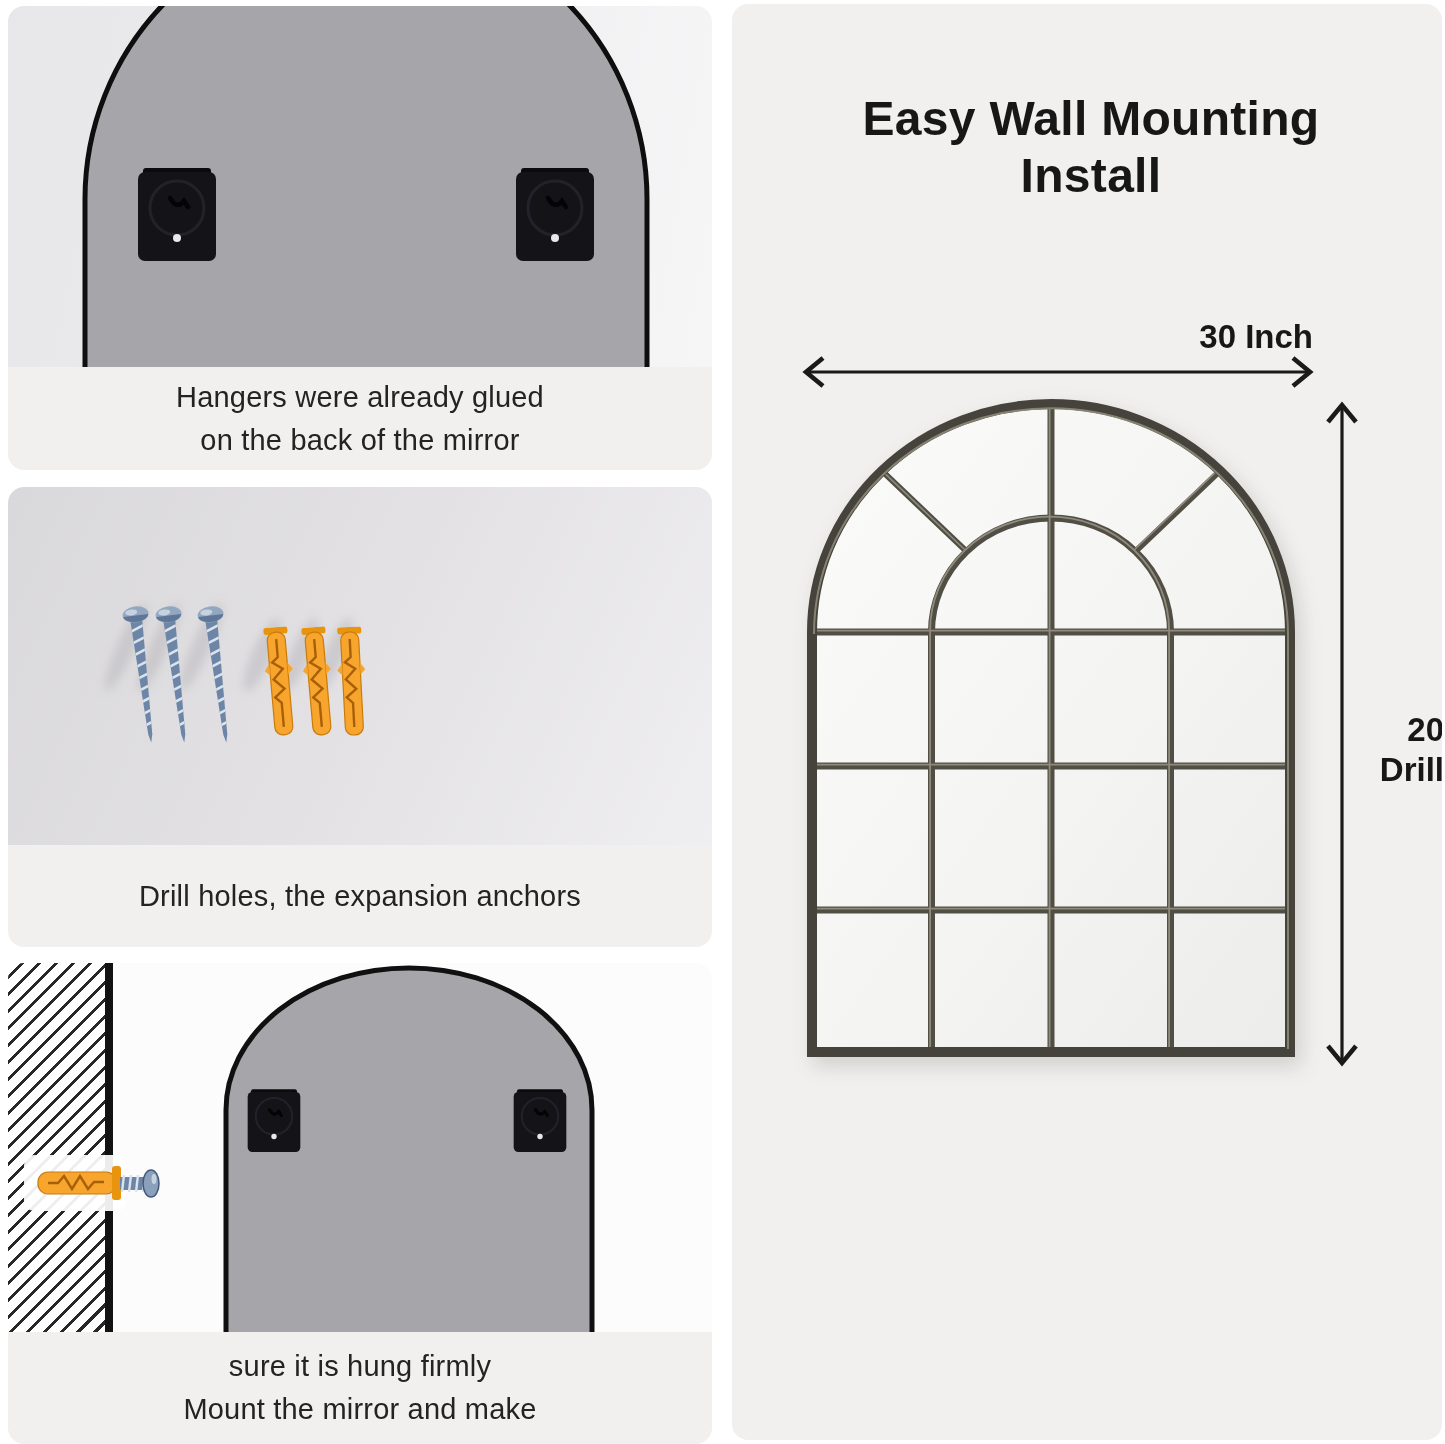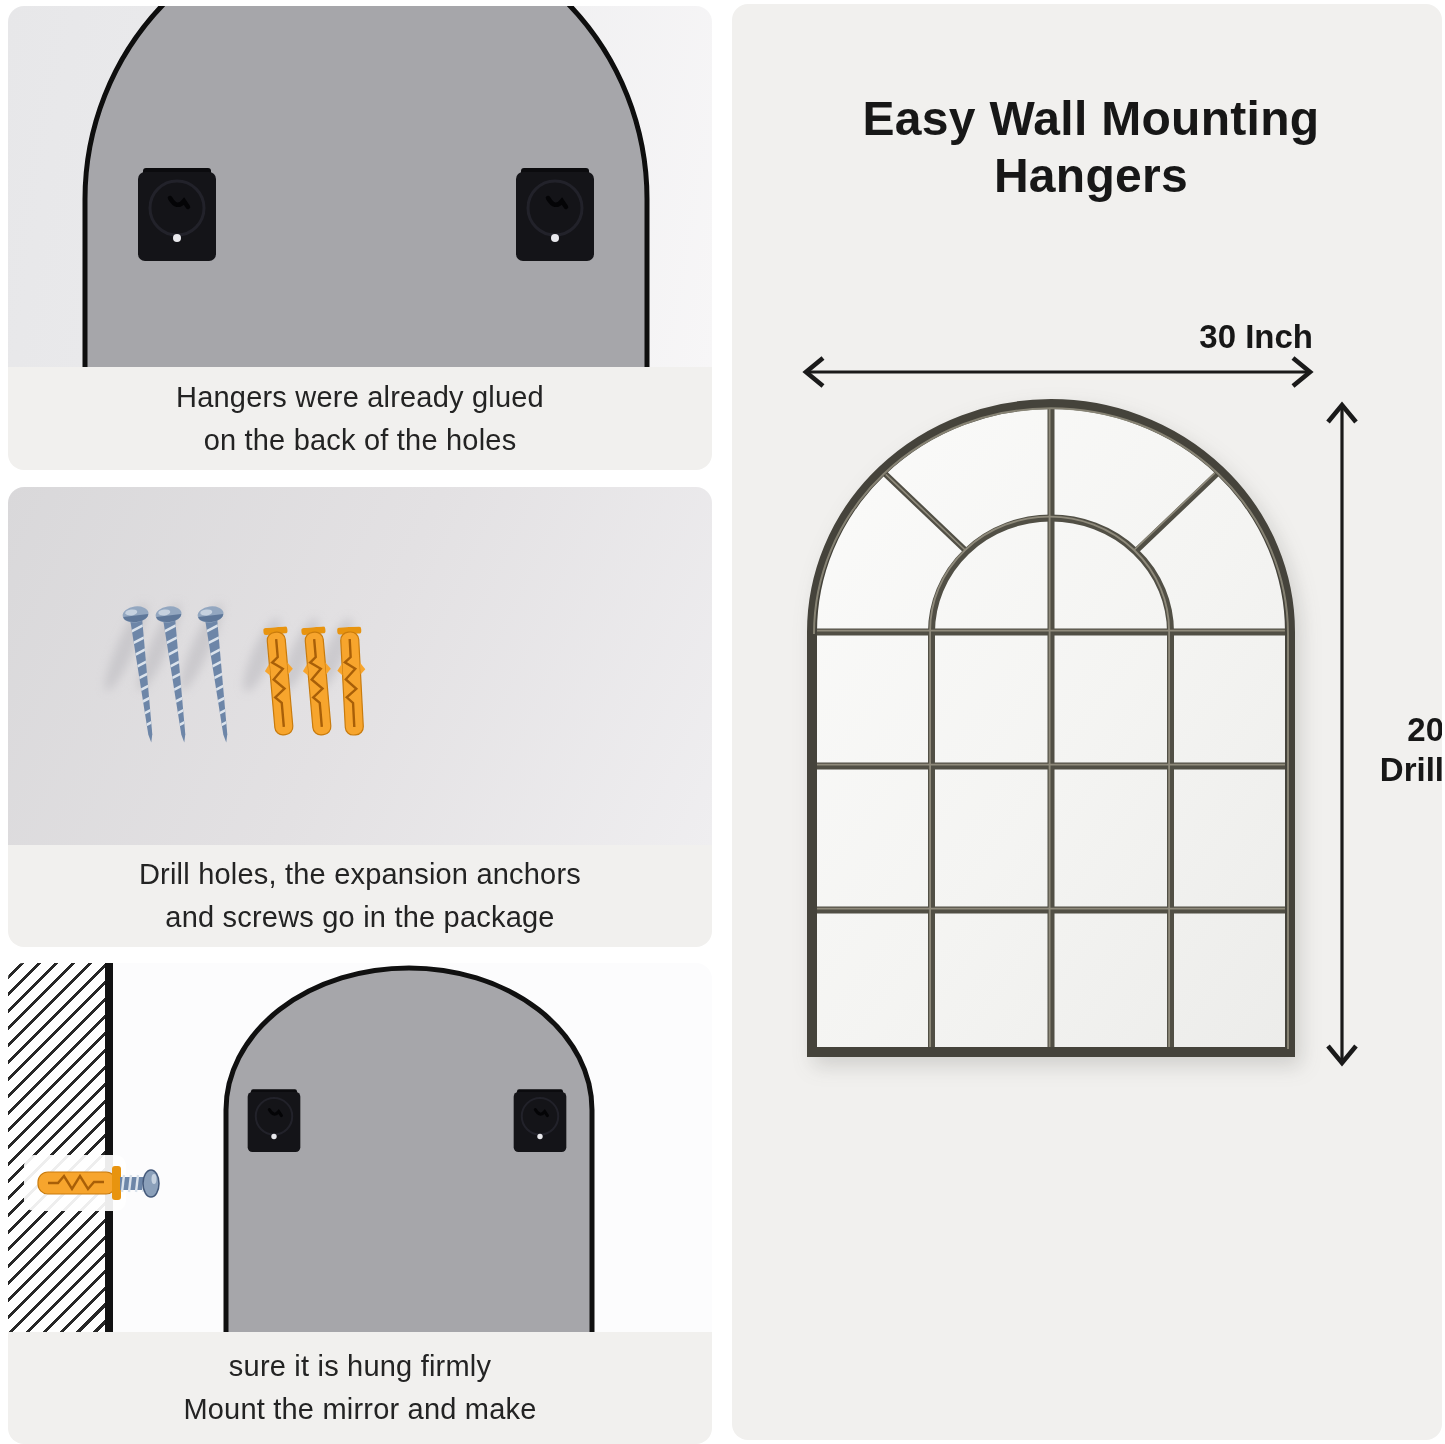--- a/index.html
+++ b/index.html
@@ -89,21 +89,21 @@
   <div class="card" style="left:8px;top:6px;width:704px;height:464px">
     <div class="photo photo1" style="height:361px">
       <svg width="704" height="361" viewBox="0 0 704 361">
         <path d="M77,193 A281,281 0 0 1 639,193 L639,366 L77,366 Z" fill="var(--mirror-back-gray,#a6a6aa)" stroke="#0e0e0e" stroke-width="5"></path>
         <use href="#hanger" x="129" y="162" width="80" height="94"></use>
         <use href="#hanger" x="507" y="162" width="80" height="94"></use>
       </svg>
     </div>
     <div class="caption">
       <div>Hangers were already glued</div>
-      <div>on the back of the holes</div>
+      <div>on the back of the mirror</div>
     </div>
   </div>
 
   <div class="card" style="left:8px;top:487px;width:704px;height:460px">
     <div class="photo photo2" style="height:358px">
       <svg width="704" height="358" viewBox="0 0 704 358">
         <g fill="#b9b8bd" opacity="0.55" filter="url(#soft)">
           <ellipse cx="118" cy="160" rx="9" ry="48" transform="rotate(24 118 160)"></ellipse>
           <ellipse cx="151" cy="160" rx="9" ry="48" transform="rotate(24 151 160)"></ellipse>
           <ellipse cx="193" cy="160" rx="9" ry="48" transform="rotate(24 193 160)"></ellipse>
@@ -114,21 +114,20 @@
         <use href="#screw" x="120" y="118" width="30" height="140" transform="rotate(-7 135 188)"></use>
         <use href="#screw" x="153" y="118" width="30" height="140" transform="rotate(-7 168 188)"></use>
         <use href="#screw" x="195" y="118" width="30" height="140" transform="rotate(-7 210 188)"></use>
         <use href="#anchor" x="257" y="140" width="30" height="112" transform="rotate(-5 272 196)"></use>
         <use href="#anchor" x="295" y="140" width="30" height="112" transform="rotate(-5 310 196)"></use>
         <use href="#anchor" x="329" y="140" width="30" height="112" transform="rotate(-3 344 196)"></use>
       </svg>
     </div>
     <div class="caption">
       <div>Drill holes, the expansion anchors</div>
-      <div>and screws go in the package</div>
     </div>
   </div>
 
   <div class="card" style="left:8px;top:963px;width:704px;height:481px">
     <div class="photo photo3" style="height:369px">
       <div class="hatch"></div>
       <div class="wall-line"></div>
       <svg class="abs" style="left:0;top:0" width="704" height="369" viewBox="0 0 704 369">
         <path d="M218,147 A183,142 0 0 1 584,147 L584,374 L218,374 Z" fill="var(--mirror-back-gray,#a5a5a9)" stroke="#101010" stroke-width="5"></path>
         <use href="#hanger" x="239" y="124" width="54" height="68"></use>
@@ -153,21 +152,21 @@
     <div class="caption">
       <div>sure it is hung firmly</div>
       <div>Mount the mirror and make</div>
     </div>
   </div>
 
   <div class="right-panel">
 
     <div class="title">
       <div>Easy Wall Mounting</div>
-      <div>Hangers</div>
+      <div>Install</div>
     </div>
 
     <div class="dim-label w-label">30 Inch</div>
 
     <svg class="abs" style="left:69px;top:351px" width="514" height="34" viewBox="0 0 514 34">
       <g stroke="var(--arrow,#1a1a1a)" fill="none">
         <line x1="5" y1="17" x2="509" y2="17" stroke-width="3.2"></line>
         <path d="M22,3 L5,17 L22,31" stroke-width="4.6"></path>
         <path d="M492,3 L509,17 L492,31" stroke-width="4.6"></path>
       </g>

